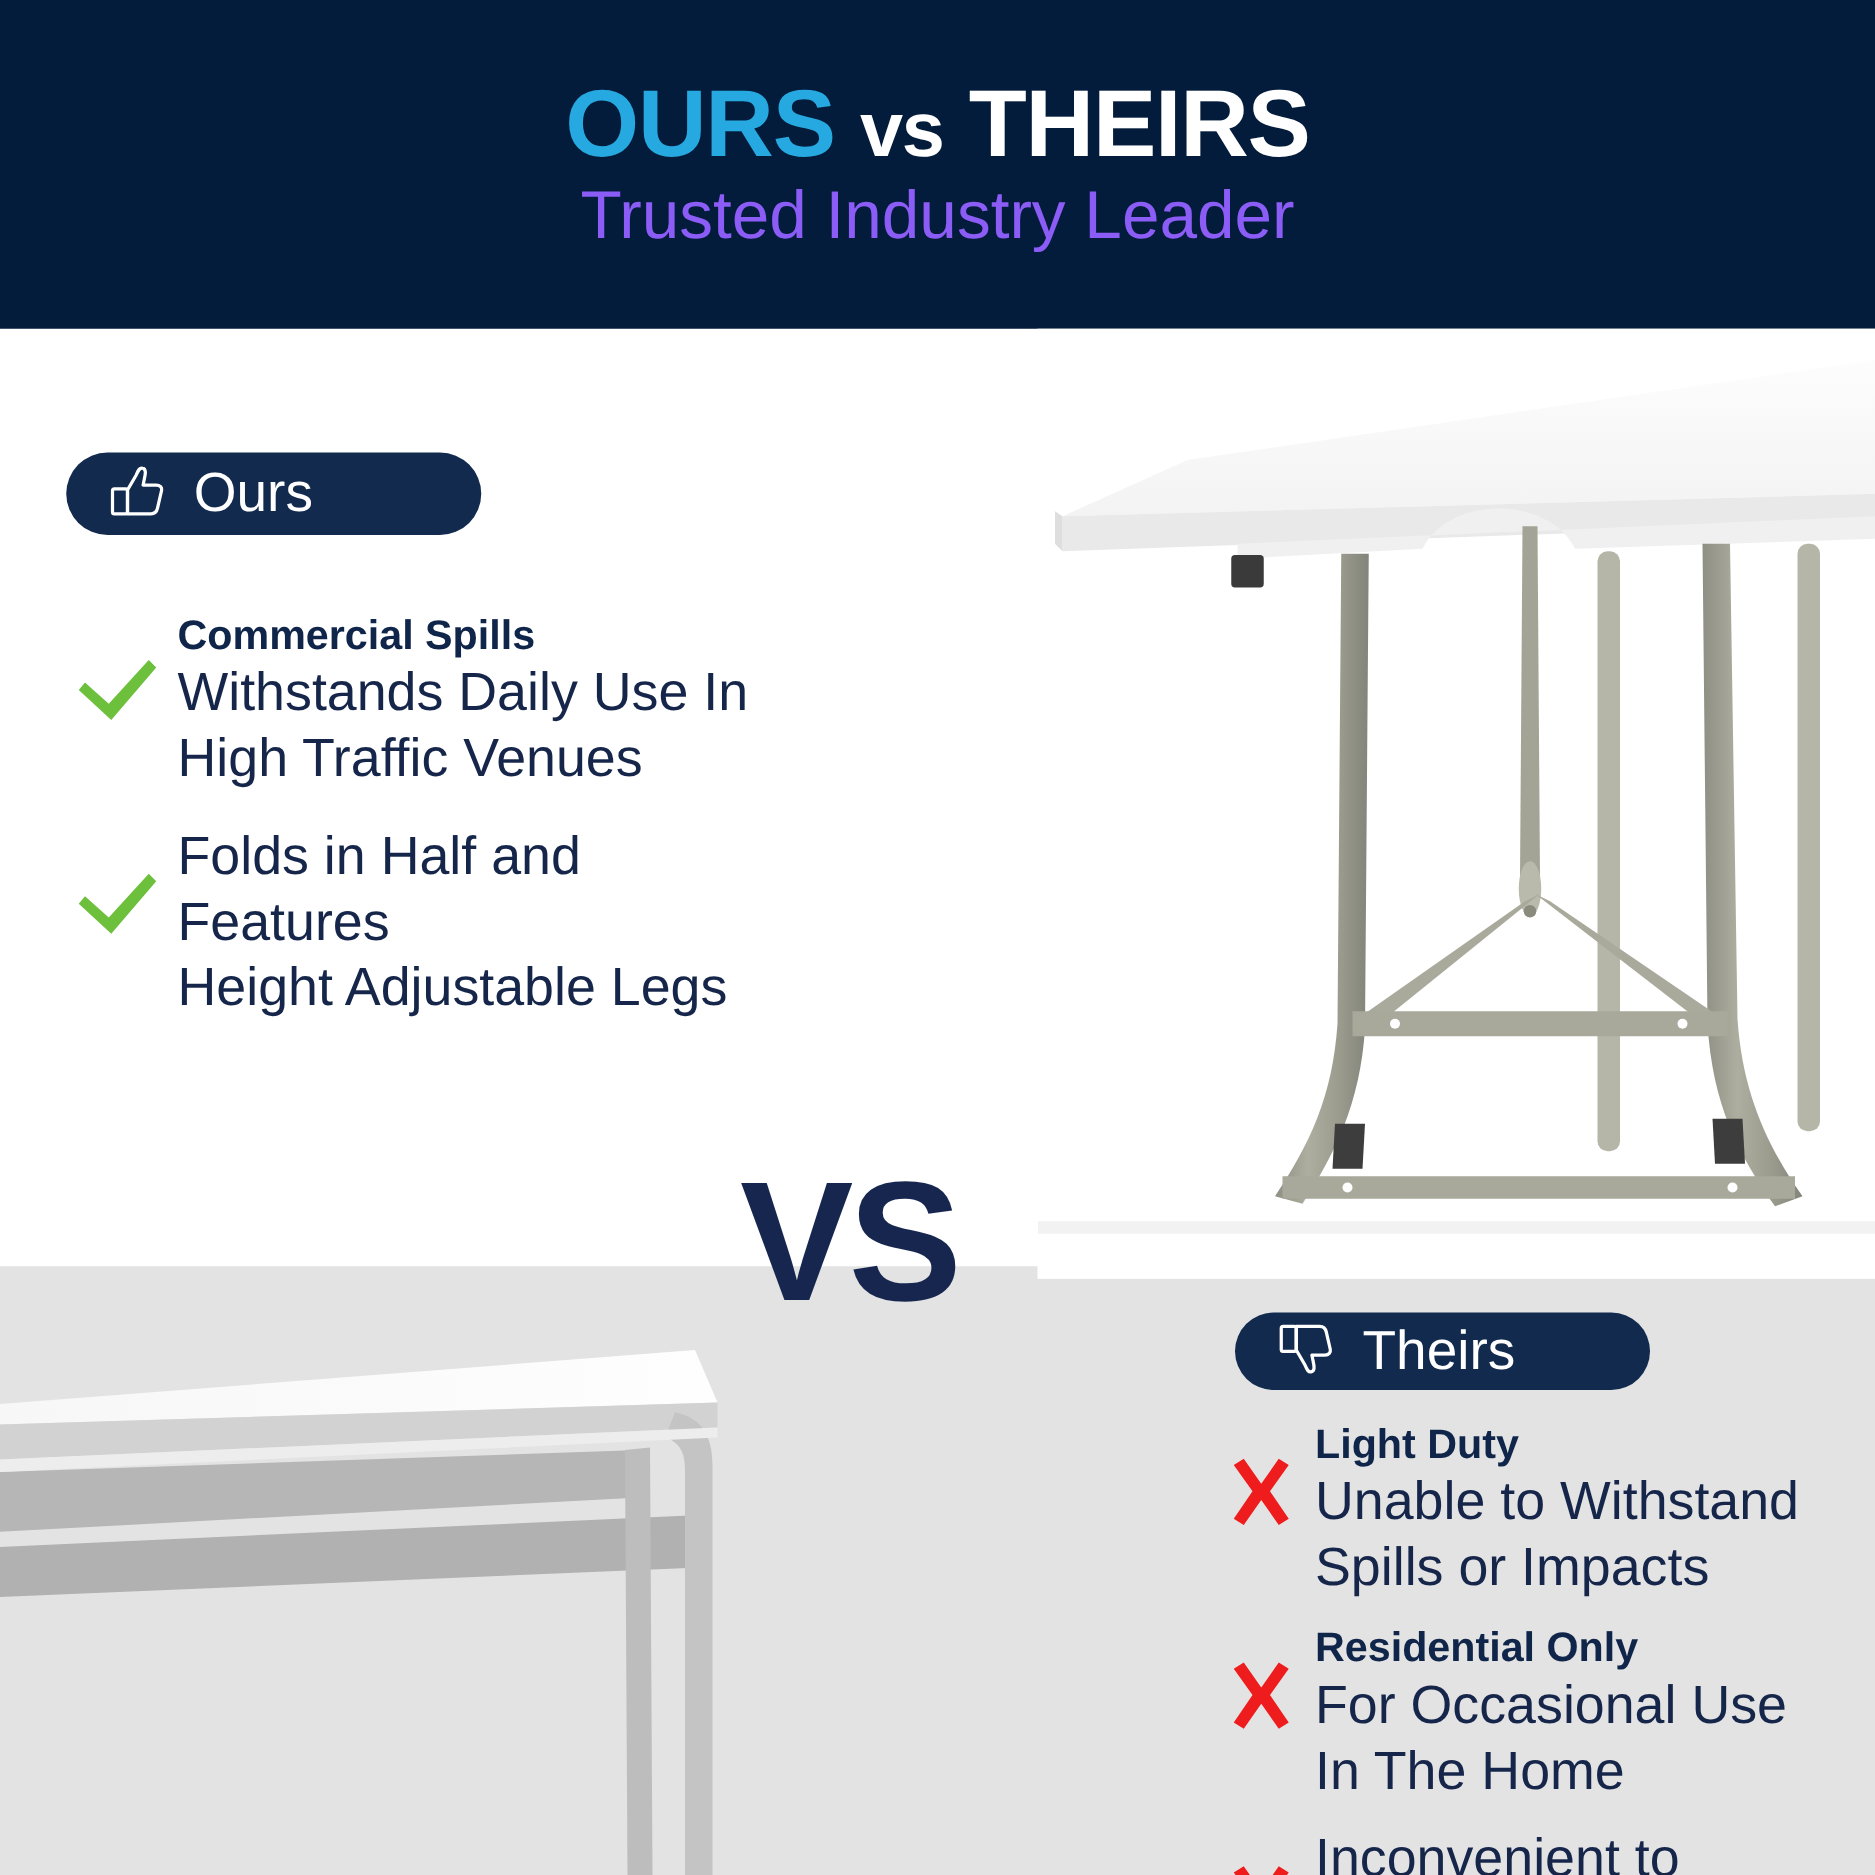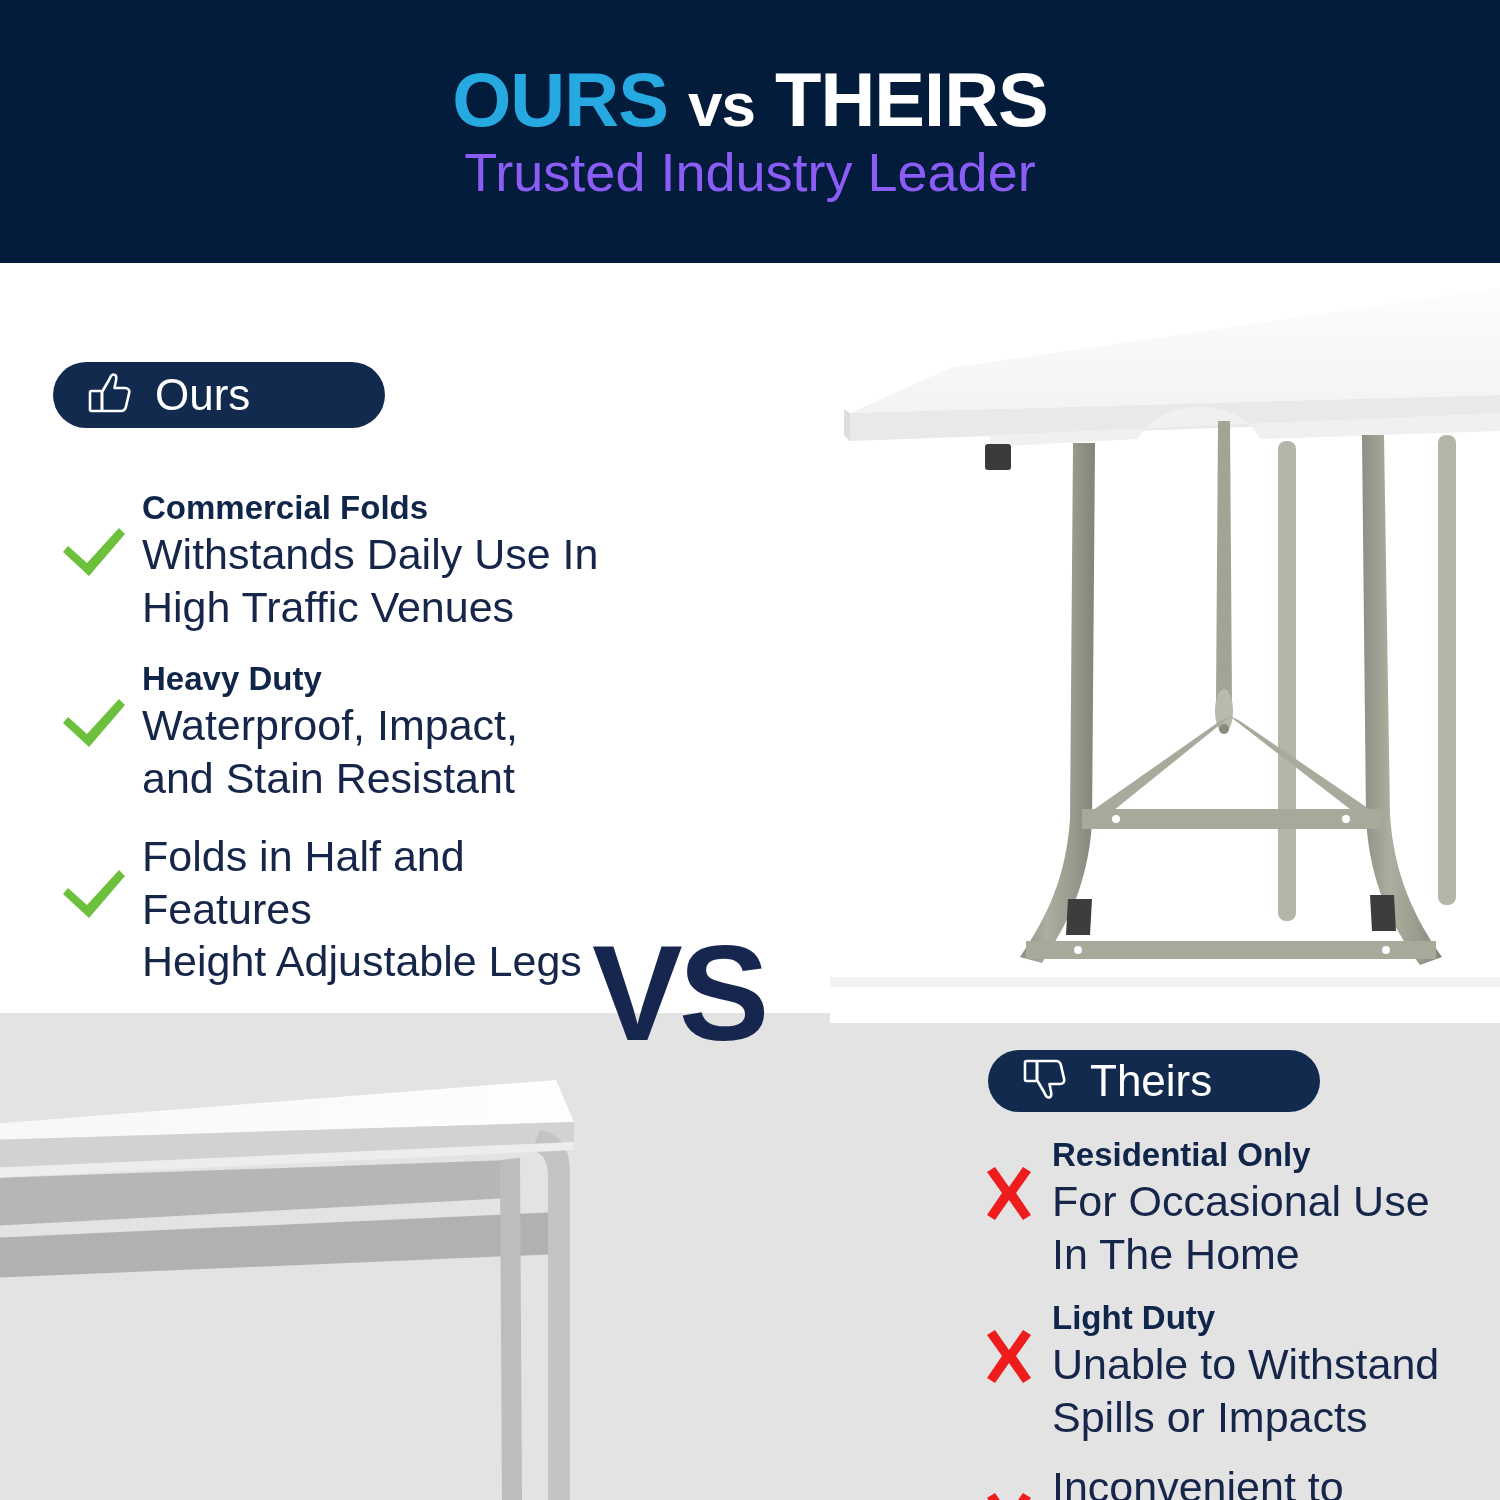--- a/index.html
+++ b/index.html
@@ -253,38 +253,26 @@
 
   <div class="feature-list" id="list-ours">
 
     <div class="feature-row">
       <span class="feature-mark">
         <svg width="72" height="58" viewBox="0 0 72 58">
           <path d="M5 30 L10 24 L29 41 L61 6 L67 12 L31 54 Z" fill="#6dc03c"></path>
         </svg>
       </span>
       <span class="feature-text">
-        <p class="feature-title">Commercial Folds</p>
+        <p class="feature-title">Commercial Spills</p>
         <p class="feature-desc">Withstands Daily Use In
 High Traffic Venues</p>
       </span>
     </div>
 
-    <div class="feature-row">
-      <span class="feature-mark">
-        <svg width="72" height="58" viewBox="0 0 72 58">
-          <path d="M5 30 L10 24 L29 41 L61 6 L67 12 L31 54 Z" fill="#6dc03c"></path>
-        </svg>
-      </span>
-      <span class="feature-text">
-        <p class="feature-title">Heavy Duty</p>
-        <p class="feature-desc">Waterproof, Impact,
-and Stain Resistant</p>
-      </span>
-    </div>
 
     <div class="feature-row">
       <span class="feature-mark">
         <svg width="72" height="58" viewBox="0 0 72 58">
           <path d="M5 30 L10 24 L29 41 L61 6 L67 12 L31 54 Z" fill="#6dc03c"></path>
         </svg>
       </span>
       <span class="feature-text">
         <p class="feature-desc">Folds in Half and Features
 Height Adjustable Legs</p>
@@ -339,46 +327,46 @@
 
   <div class="feature-list" id="list-theirs">
 
     <div class="feature-row">
       <span class="feature-mark">
         <svg width="62" height="58" viewBox="0 0 62 58">
           <path d="M9 7 L17 2 L31 22 L45 2 L53 7 L38 28 L53 50 L45 55 L31 35 L17 55 L9 50 L24 28 Z" fill="#ee1c1c"></path>
         </svg>
       </span>
       <span class="feature-text">
+        <p class="feature-title">Light Duty</p>
+        <p class="feature-desc">Unable to Withstand
+Spills or Impacts</p>
+      </span>
+    </div>
+
+    <div class="feature-row">
+      <span class="feature-mark">
+        <svg width="62" height="58" viewBox="0 0 62 58">
+          <path d="M9 7 L17 2 L31 22 L45 2 L53 7 L38 28 L53 50 L45 55 L31 35 L17 55 L9 50 L24 28 Z" fill="#ee1c1c"></path>
+        </svg>
+      </span>
+      <span class="feature-text">
         <p class="feature-title">Residential Only</p>
         <p class="feature-desc">For Occasional Use
 In The Home</p>
       </span>
     </div>
 
     <div class="feature-row">
       <span class="feature-mark">
         <svg width="62" height="58" viewBox="0 0 62 58">
           <path d="M9 7 L17 2 L31 22 L45 2 L53 7 L38 28 L53 50 L45 55 L31 35 L17 55 L9 50 L24 28 Z" fill="#ee1c1c"></path>
         </svg>
       </span>
       <span class="feature-text">
-        <p class="feature-title">Light Duty</p>
-        <p class="feature-desc">Unable to Withstand
-Spills or Impacts</p>
-      </span>
-    </div>
-
-    <div class="feature-row">
-      <span class="feature-mark">
-        <svg width="62" height="58" viewBox="0 0 62 58">
-          <path d="M9 7 L17 2 L31 22 L45 2 L53 7 L38 28 L53 50 L45 55 L31 35 L17 55 L9 50 L24 28 Z" fill="#ee1c1c"></path>
-        </svg>
-      </span>
-      <span class="feature-text">
         <p class="feature-desc">Inconvenient to Transport or
 Store and Does Not Adjust</p>
       </span>
     </div>
 
   </div>
 
 </div>
 
 </body></html>

